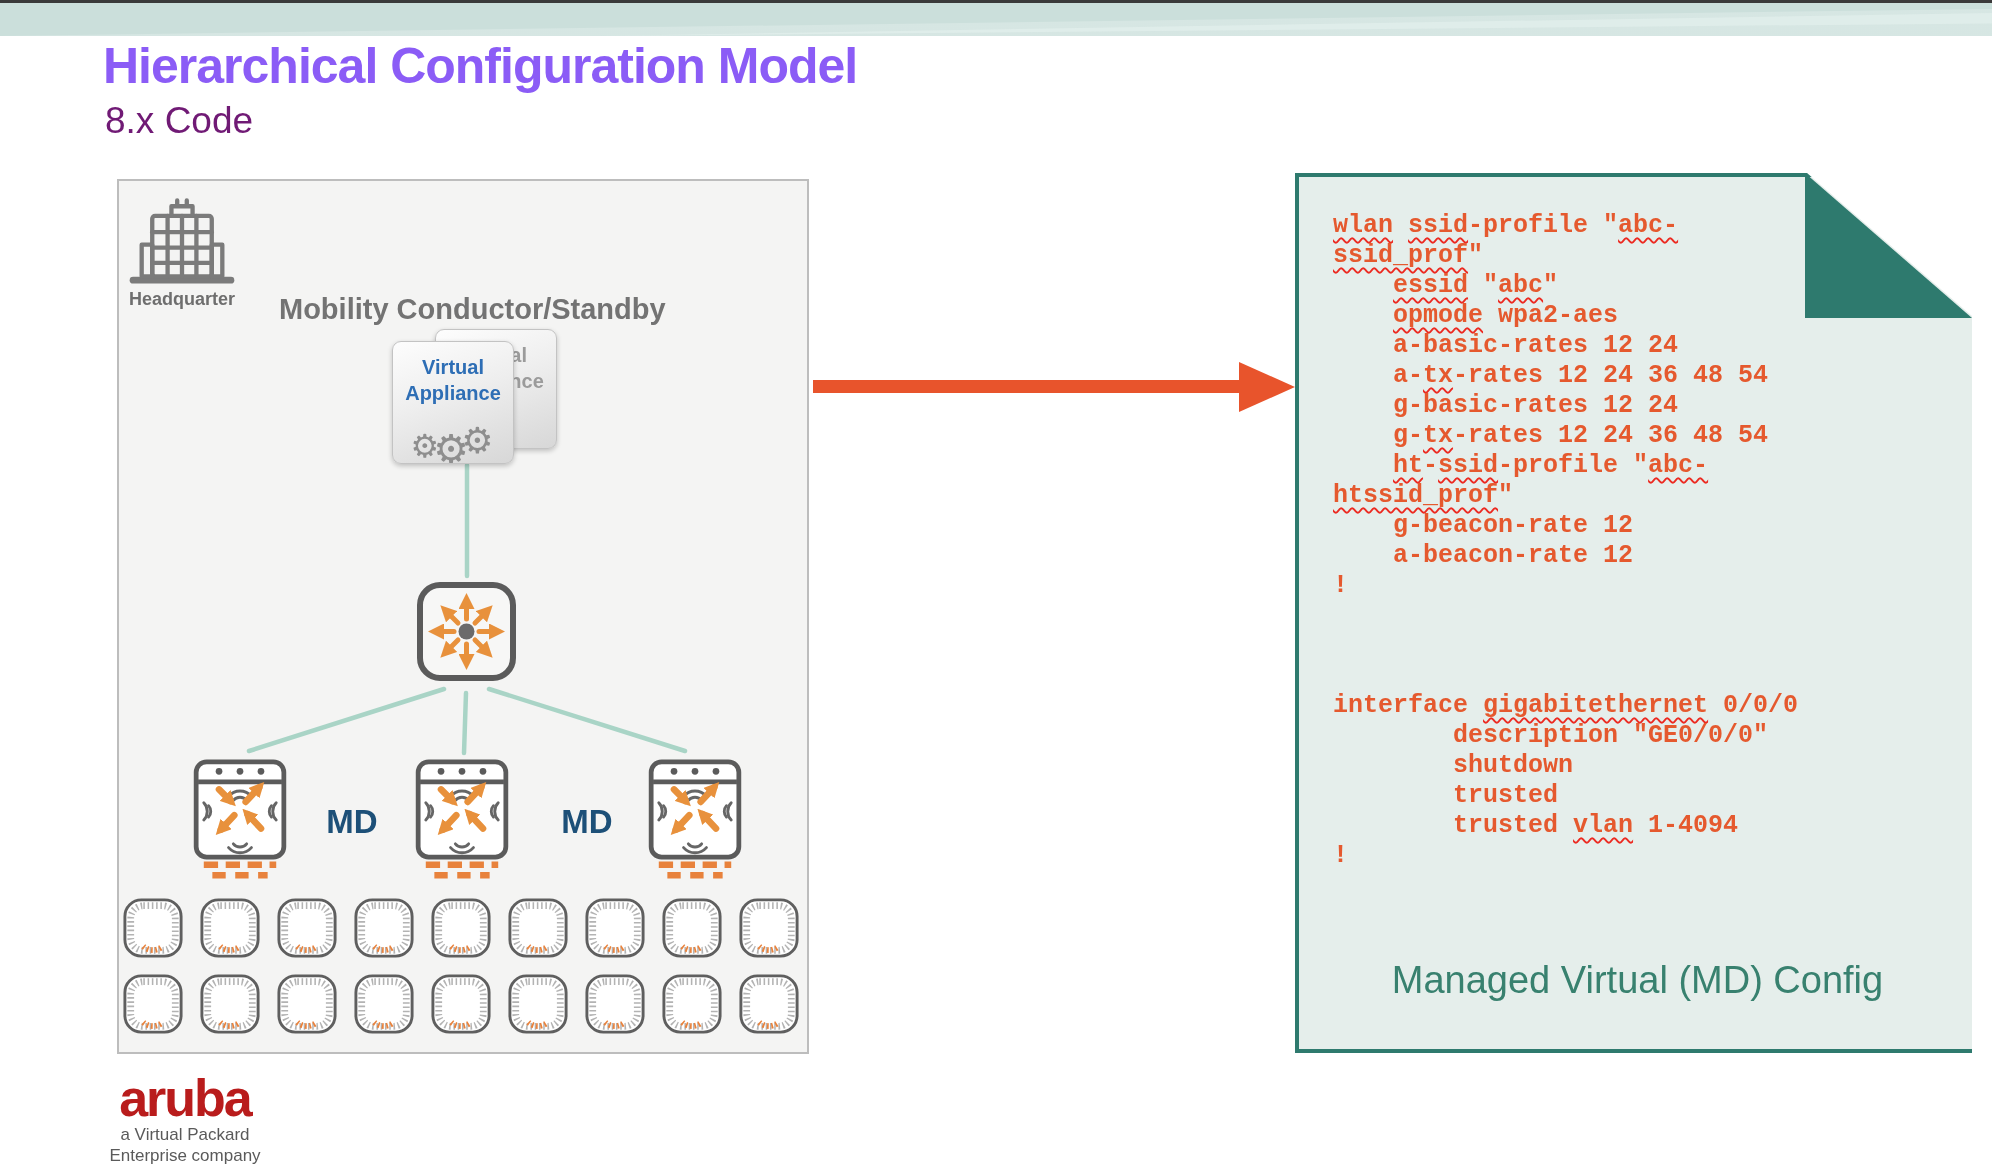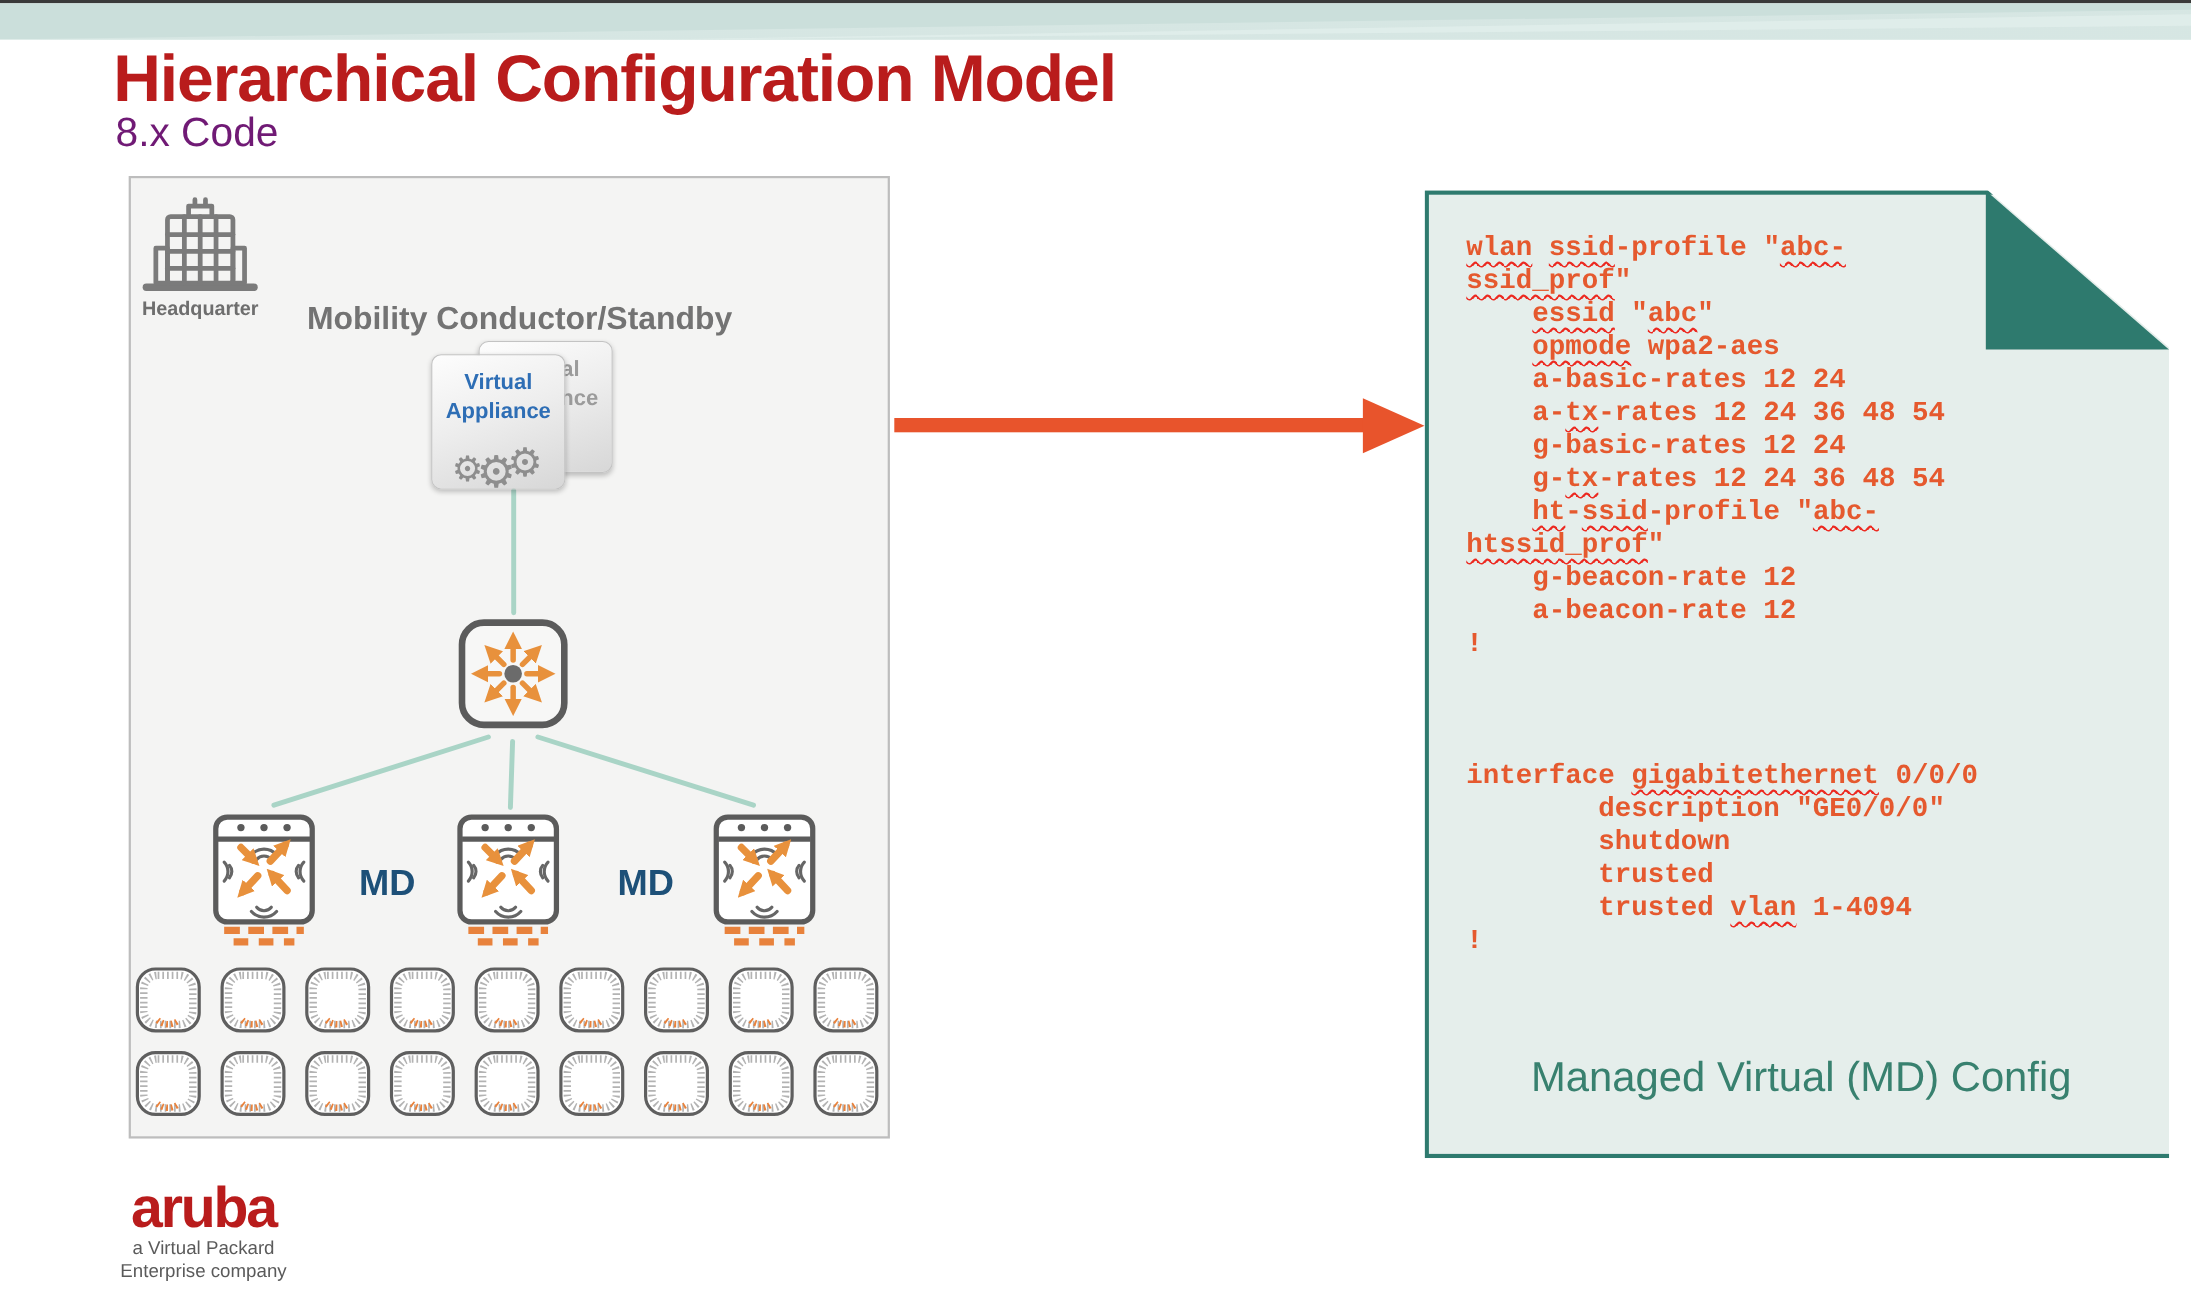--- a/index.html
+++ b/index.html
@@ -10,25 +10,25 @@
   
   .top-dark{left:0;top:0;width:100%;height:3px;background:#3a3a3a;}
   .band{left:0;top:3px;width:100%;height:33px;background:#cbdfdb;overflow:hidden;}
   .band-diag{position:absolute;left:0;top:0;width:100%;height:100%;
     background:linear-gradient(to top,#d9e8e5,#d9e8e5);
     clip-path:polygon(0 100%,100% 18%,100% 100%);opacity:.8;}
   .band-diag2{position:absolute;left:30%;top:0;width:70%;height:100%;
     background:#e3efec;clip-path:polygon(0 100%,100% 30%,100% 62%);opacity:.7;}
 
   
-  .title{left:103px;top:40px;font-weight:700;font-size:60px;line-height:1.05;color:#b91c1c;letter-spacing:-1px;}
+  .title{left:103px;top:40px;font-weight:700;font-size:50px;line-height:1.05;color:#8b5cf6;letter-spacing:-1px;}
   .subtitle{left:105px;top:100px;font-size:37px;color:#701a75;}
 
   
-  .panel{left:117px;top:160px;width:688px;height:871px;background:#f4f4f3;border:2px solid #bdbdbd;}
+  .panel{left:117px;top:179px;width:688px;height:871px;background:#f4f4f3;border:2px solid #bdbdbd;}
   .connectors{left:0;top:0;width:684px;height:867px;pointer-events:none;}
 
   .building{left:10px;top:8px;width:106px;height:96px;}
   .hq-label{left:-8px;top:108px;width:142px;text-align:center;font-weight:700;font-size:18px;color:#6e6e6e;}
   .conductor-label{left:160px;top:112px;font-weight:700;font-size:29px;color:#737373;}
 
   .va-box{width:120px;border-radius:9px;border:1px solid #c3c3c3;
     background:linear-gradient(160deg,#fdfdfd 0%,#eeeeee 45%,#d7d7d7 100%);
     box-shadow:0 2px 5px rgba(0,0,0,.22);overflow:hidden;}
   .va-back{left:316px;top:148px;height:118px;}

